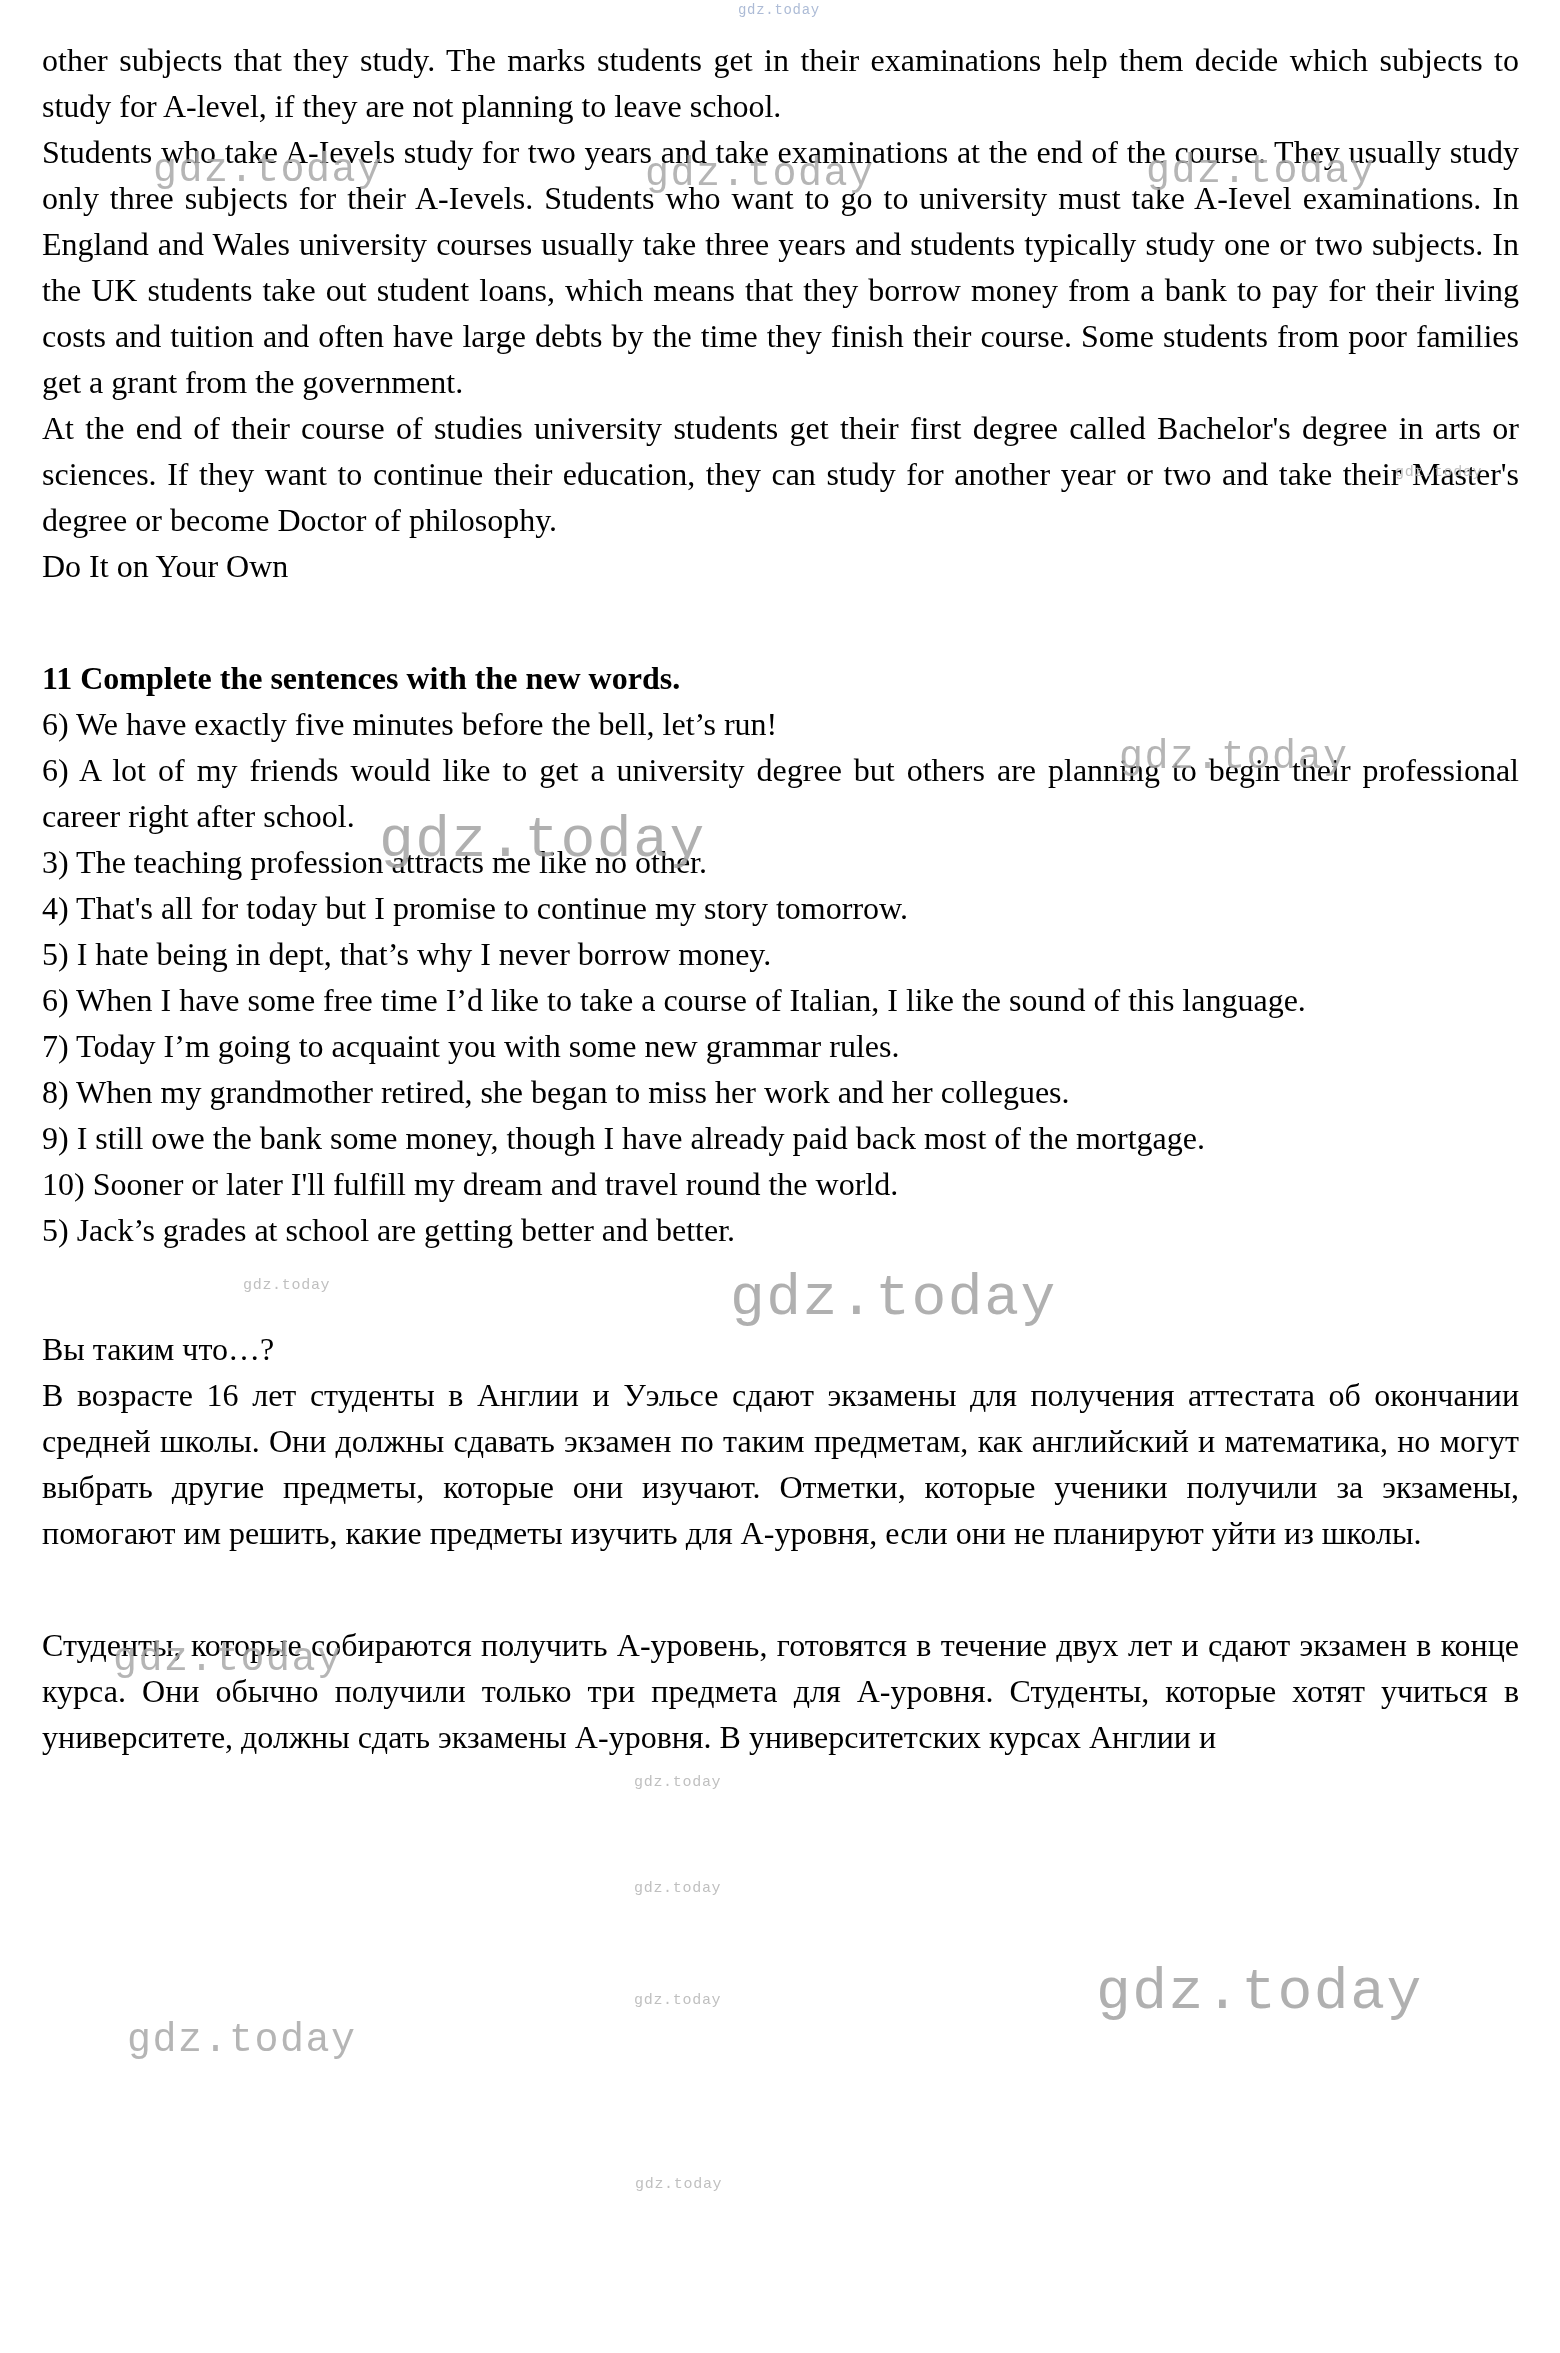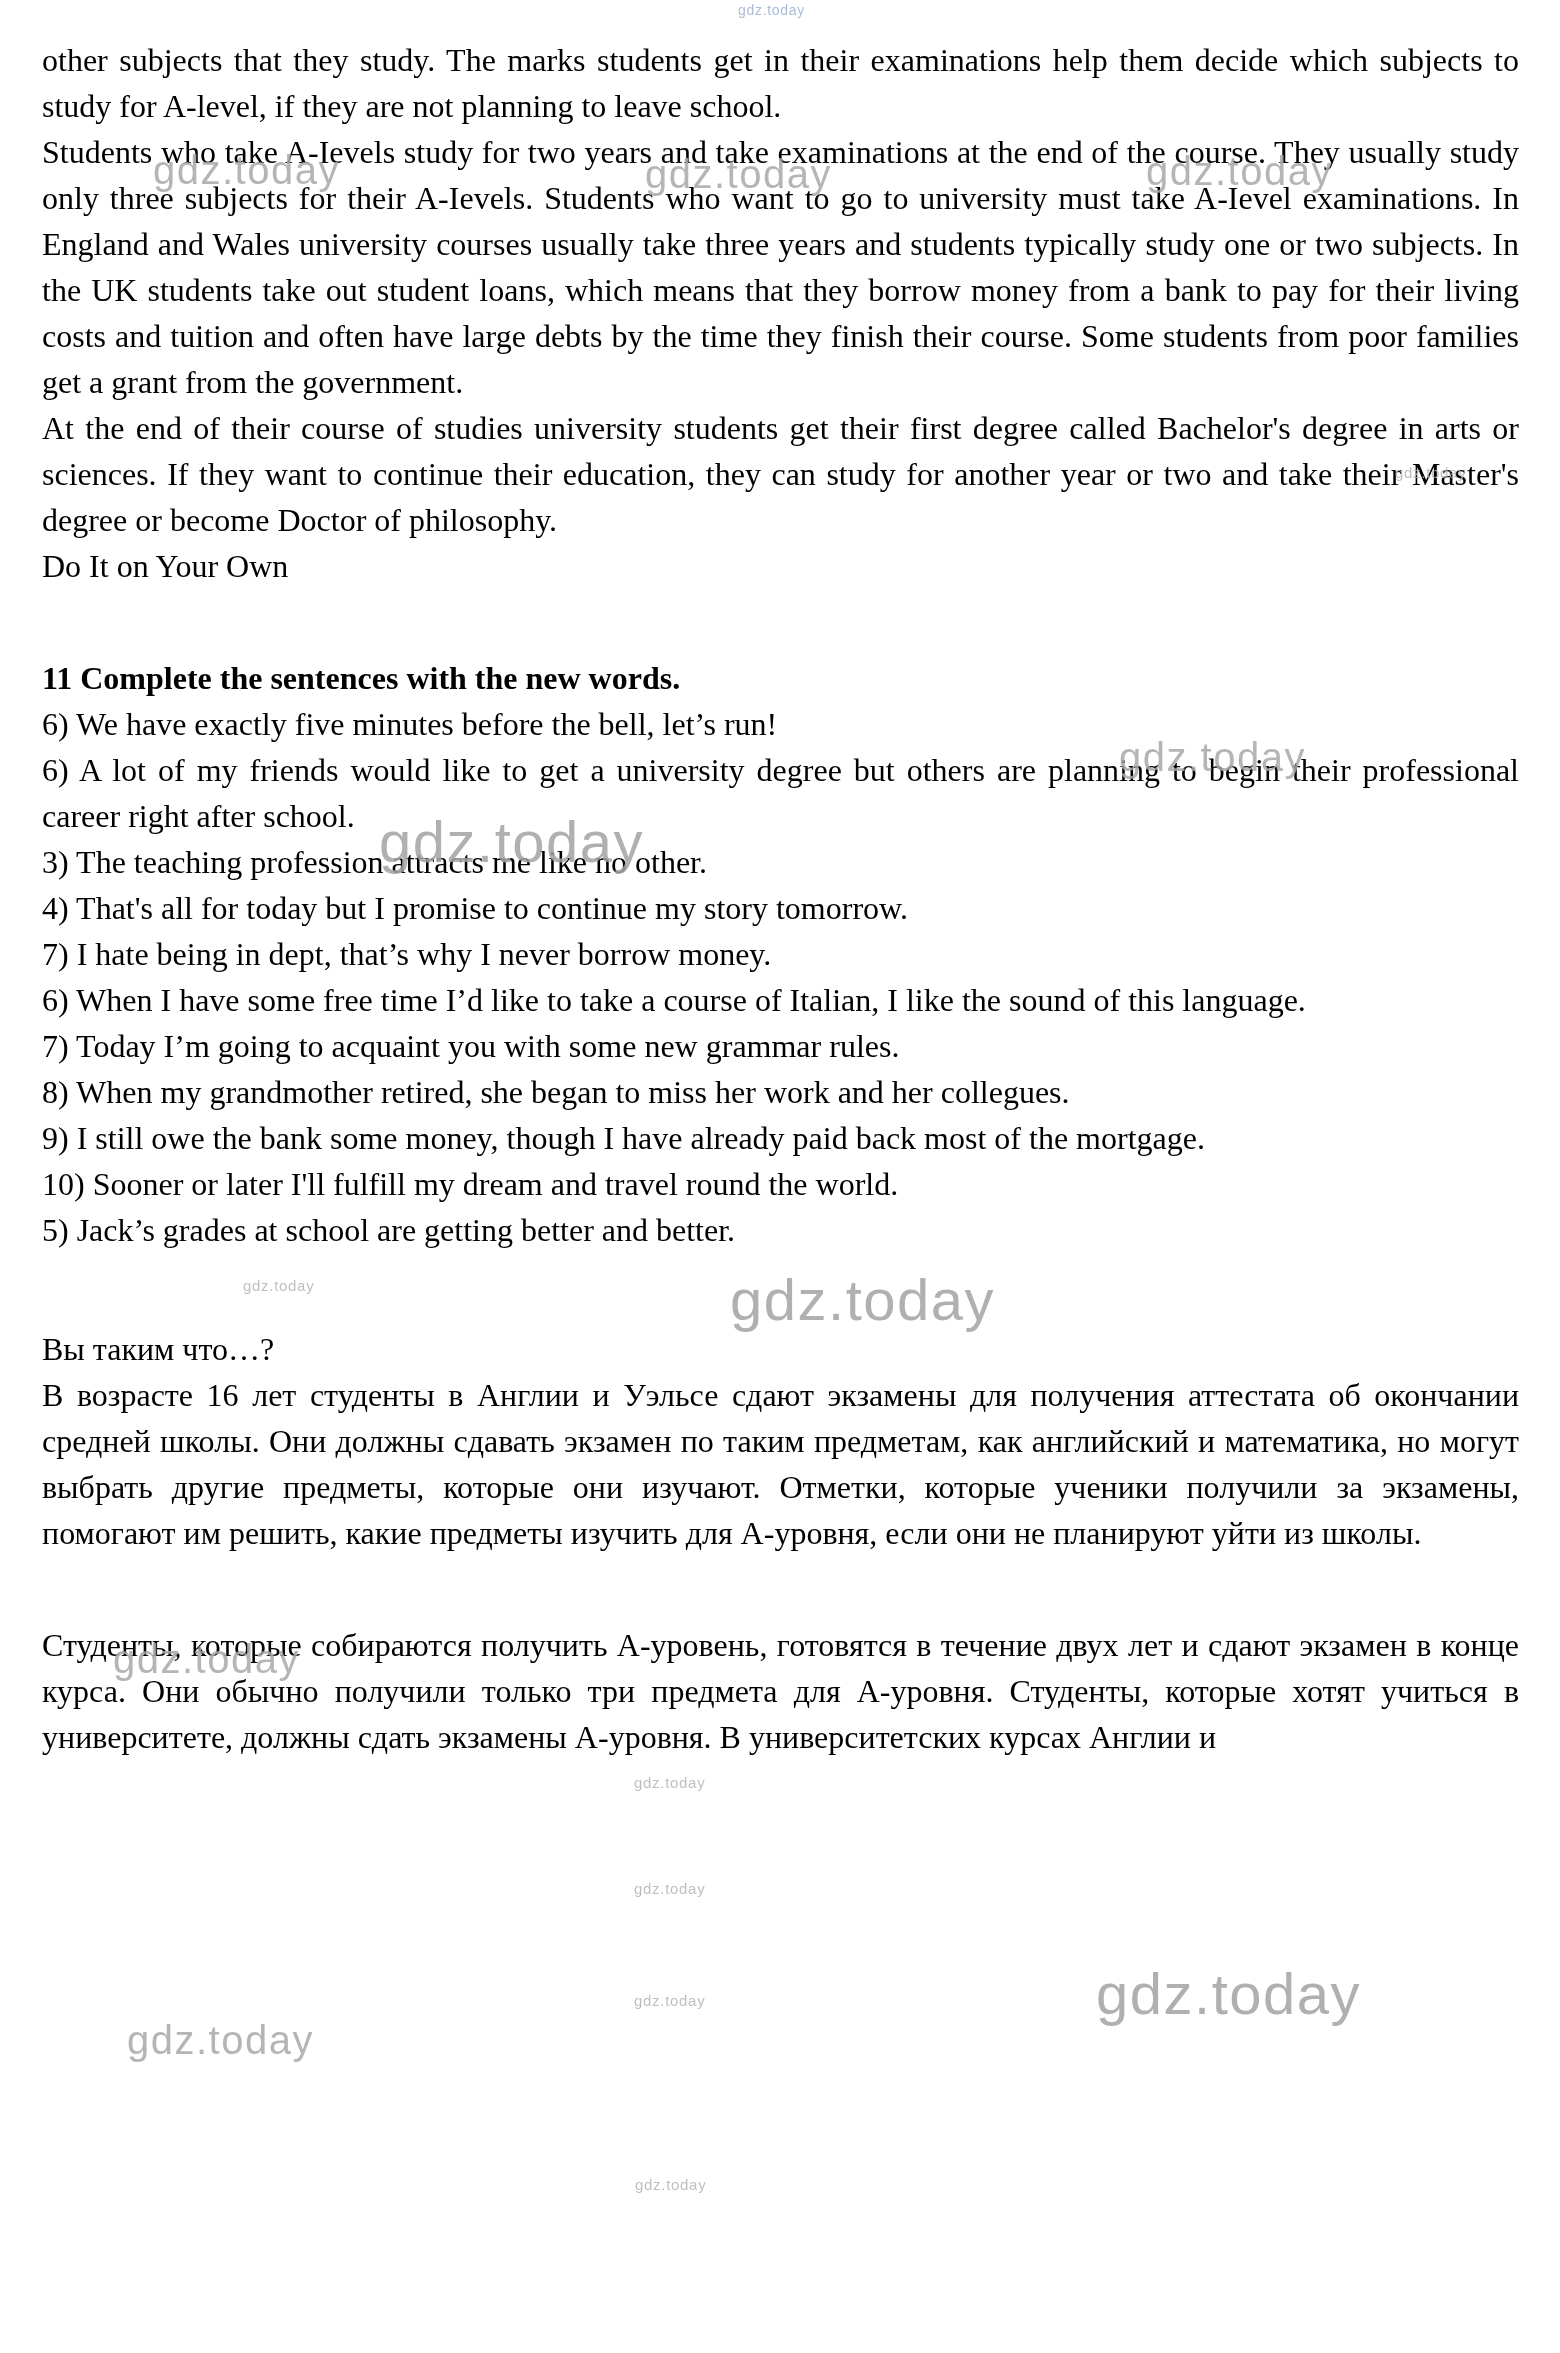--- a/index.html
+++ b/index.html
@@ -37,21 +37,21 @@
   }
   .russian-p2 {
     margin-top: 66px !important;
   }
   
   .watermarks {
     position: absolute;
     top: 0; left: 0;
     width: 100%; height: 100%;
     pointer-events: none;
-    font-family: Liberation Sans, sans-serif;
+    font-family: Liberation Mono, monospace;
     z-index: 5;
   }
   .wm {
     position: absolute;
     white-space: nowrap;
     letter-spacing: 1.5px;
     opacity: 0.85;
   }
   .wm-top { font-size: 14px; color: #9fb0cf; letter-spacing: 0.7px; }
   .wm-xs  { font-size: 15px; color: #b5b5b5; letter-spacing: 0.7px; }
@@ -68,21 +68,21 @@
     <p>Students who take A-Ievels study for two years and take examinations at the end of the course. They usually study only three subjects for their A-Ievels. Students who want to go to university must take A-Ievel examinations. In England and Wales university courses usually take three years and students typically study one or two subjects. In the UK students take out student loans, which means that they borrow money from a bank to pay for their living costs and tuition and often have large debts by the time they finish their course. Some students from poor families get a grant from the government.</p>
     <p>At the end of their course of studies university students get their first degree called Bachelor's degree in arts or sciences. If they want to continue their education, they can study for another year or two and take their Master's degree or become Doctor of philosophy.</p>
     <p>Do It on Your Own</p>
 
     <p class="exercise-title">11 Complete the sentences with the new words.</p>
 
     <p>6) We have exactly five minutes before the bell, let’s run!</p>
     <p>6) A lot of my friends would like to get a university degree but others are planning to begin their professional career right after school.</p>
     <p>3) The teaching profession attracts me like no other.</p>
     <p>4) That's all for today but I promise to continue my story tomorrow.</p>
-    <p>7) I hate being in dept, that’s why I never borrow money.</p>
+    <p>5) I hate being in dept, that’s why I never borrow money.</p>
     <p>6) When I have some free time I’d like to take a course of Italian, I like the sound of this language.</p>
     <p>7) Today I’m going to acquaint you with some new grammar rules.</p>
     <p>8) When my grandmother retired, she began to miss her work and her collegues.</p>
     <p>9) I still owe the bank some money, though I have already paid back most of the mortgage.</p>
     <p>10) Sooner or later I'll fulfill my dream and travel round the world.</p>
     <p>5) Jack’s grades at school are getting better and better.</p>
 
     <p class="did-you-know-heading">Вы таким что…?</p>
     <p>В возрасте 16 лет студенты в Англии и Уэльсе сдают экзамены для получения аттестата об окончании средней школы. Они должны сдавать экзамен по таким предметам, как английский и математика, но могут выбрать другие предметы, которые они изучают. Отметки, которые ученики получили за экзамены, помогают им решить, какие предметы изучить для А-уровня, если они не планируют уйти из школы.</p>
     <p class="russian-p2">Студенты, которые собираются получить А-уровень, готовятся в течение двух лет и сдают экзамен в конце курса. Они обычно получили только три предмета для А-уровня. Студенты, которые хотят учиться в университете, должны сдать экзамены А-уровня. В университетских курсах Англии и</p>

